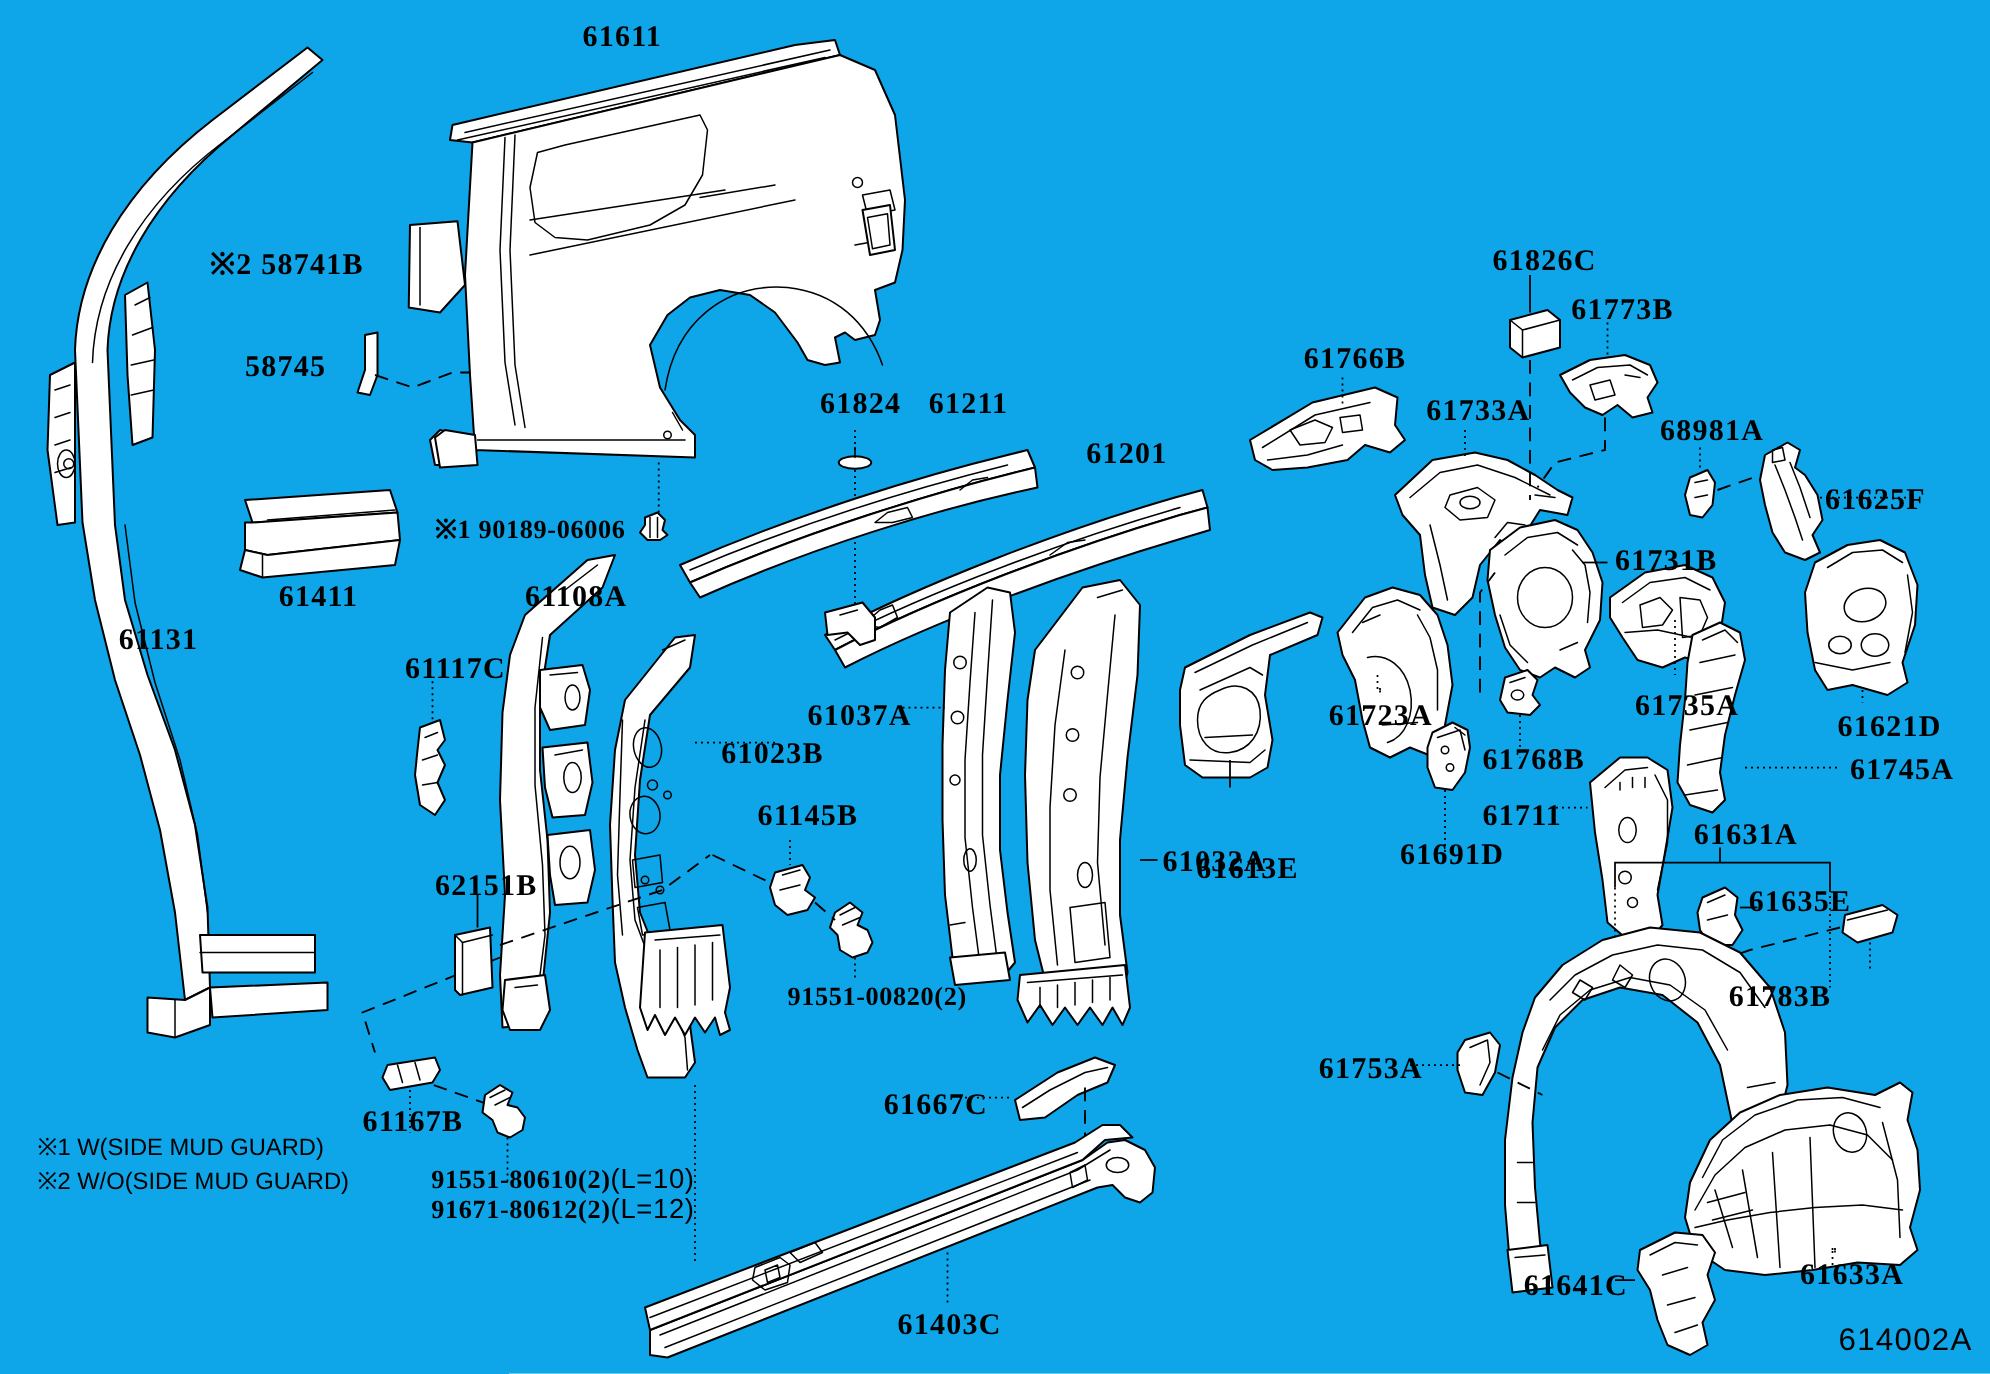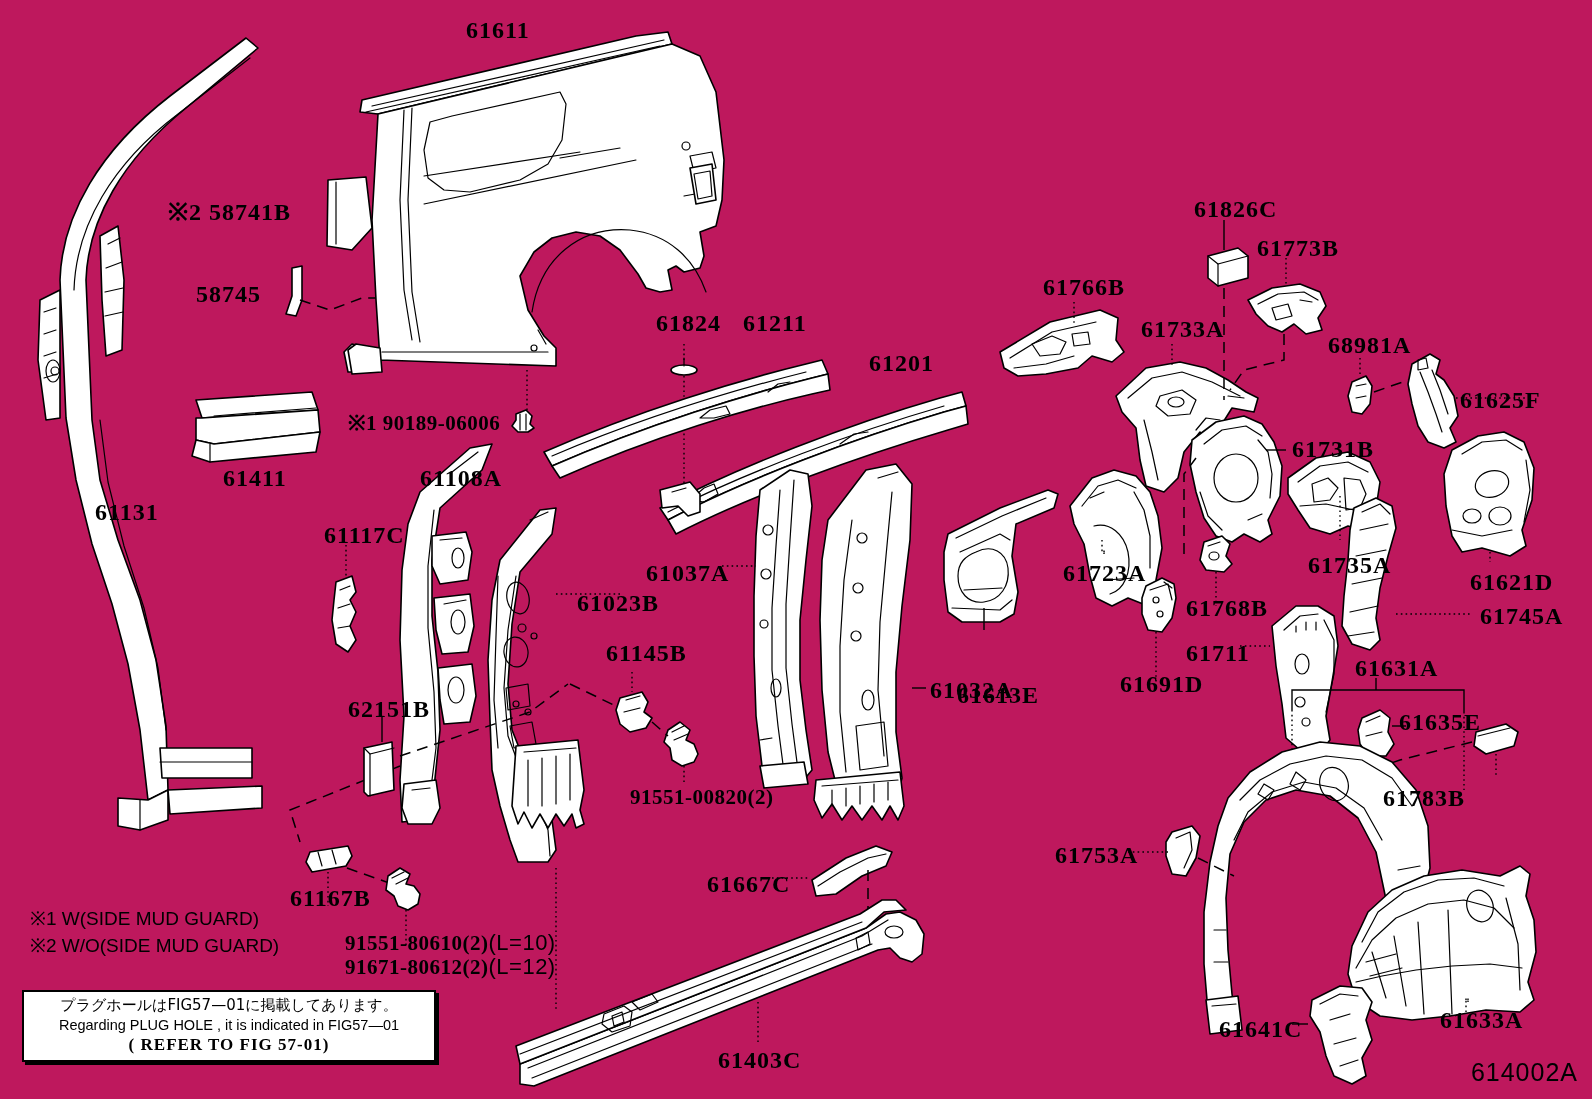--- a/index.html
+++ b/index.html
@@ -1,21 +1,21 @@
 <!DOCTYPE html>
 <html><head>
 <meta charset="utf-8">
 <title>Parts Diagram 614002A</title>
 <style>
   html,body{margin:0;padding:0;background:#ffffff;}
   body{font-family:"Liberation Sans",sans-serif;}
   #sheet{
     position:relative;
     width:1592px;height:1099px;
-    background:#be185d;
+    background:#0ea5e9;
     overflow:hidden;
   }
   #art{position:absolute;left:0;top:0;width:1592px;height:1099px;}
   .lbl{
     position:absolute;
     font-family:"Liberation Serif",serif;
     font-weight:bold;
     font-size:24px;
     letter-spacing:1px;
     color:#000;
@@ -674,21 +674,16 @@
   <div class="notes" style="left:30px;top:905px;">※1  W(SIDE MUD GUARD)</div>
   <div class="notes" style="left:30px;top:932px;">※2  W/O(SIDE MUD GUARD)</div>
 
   <div class="bolt-note" style="left:345px;top:927px;">
     <span>91551-80610(2)</span><span class="len">(L=10)</span>
   </div>
   <div class="bolt-note" style="left:345px;top:951px;">
     <span>91671-80612(2)</span><span class="len">(L=12)</span>
   </div>
 
-  <div id="refbox">
-    <div class="jp">プラグホールはFIG57—01に掲載してあります。</div>
-    <div class="en">Regarding PLUG HOLE , it is indicated in FIG57—01</div>
-    <div class="ref">( REFER TO FIG 57-01)</div>
-  </div>
 
   <div id="figcode">614002A</div>
 
 </div>
 
 </body></html>

